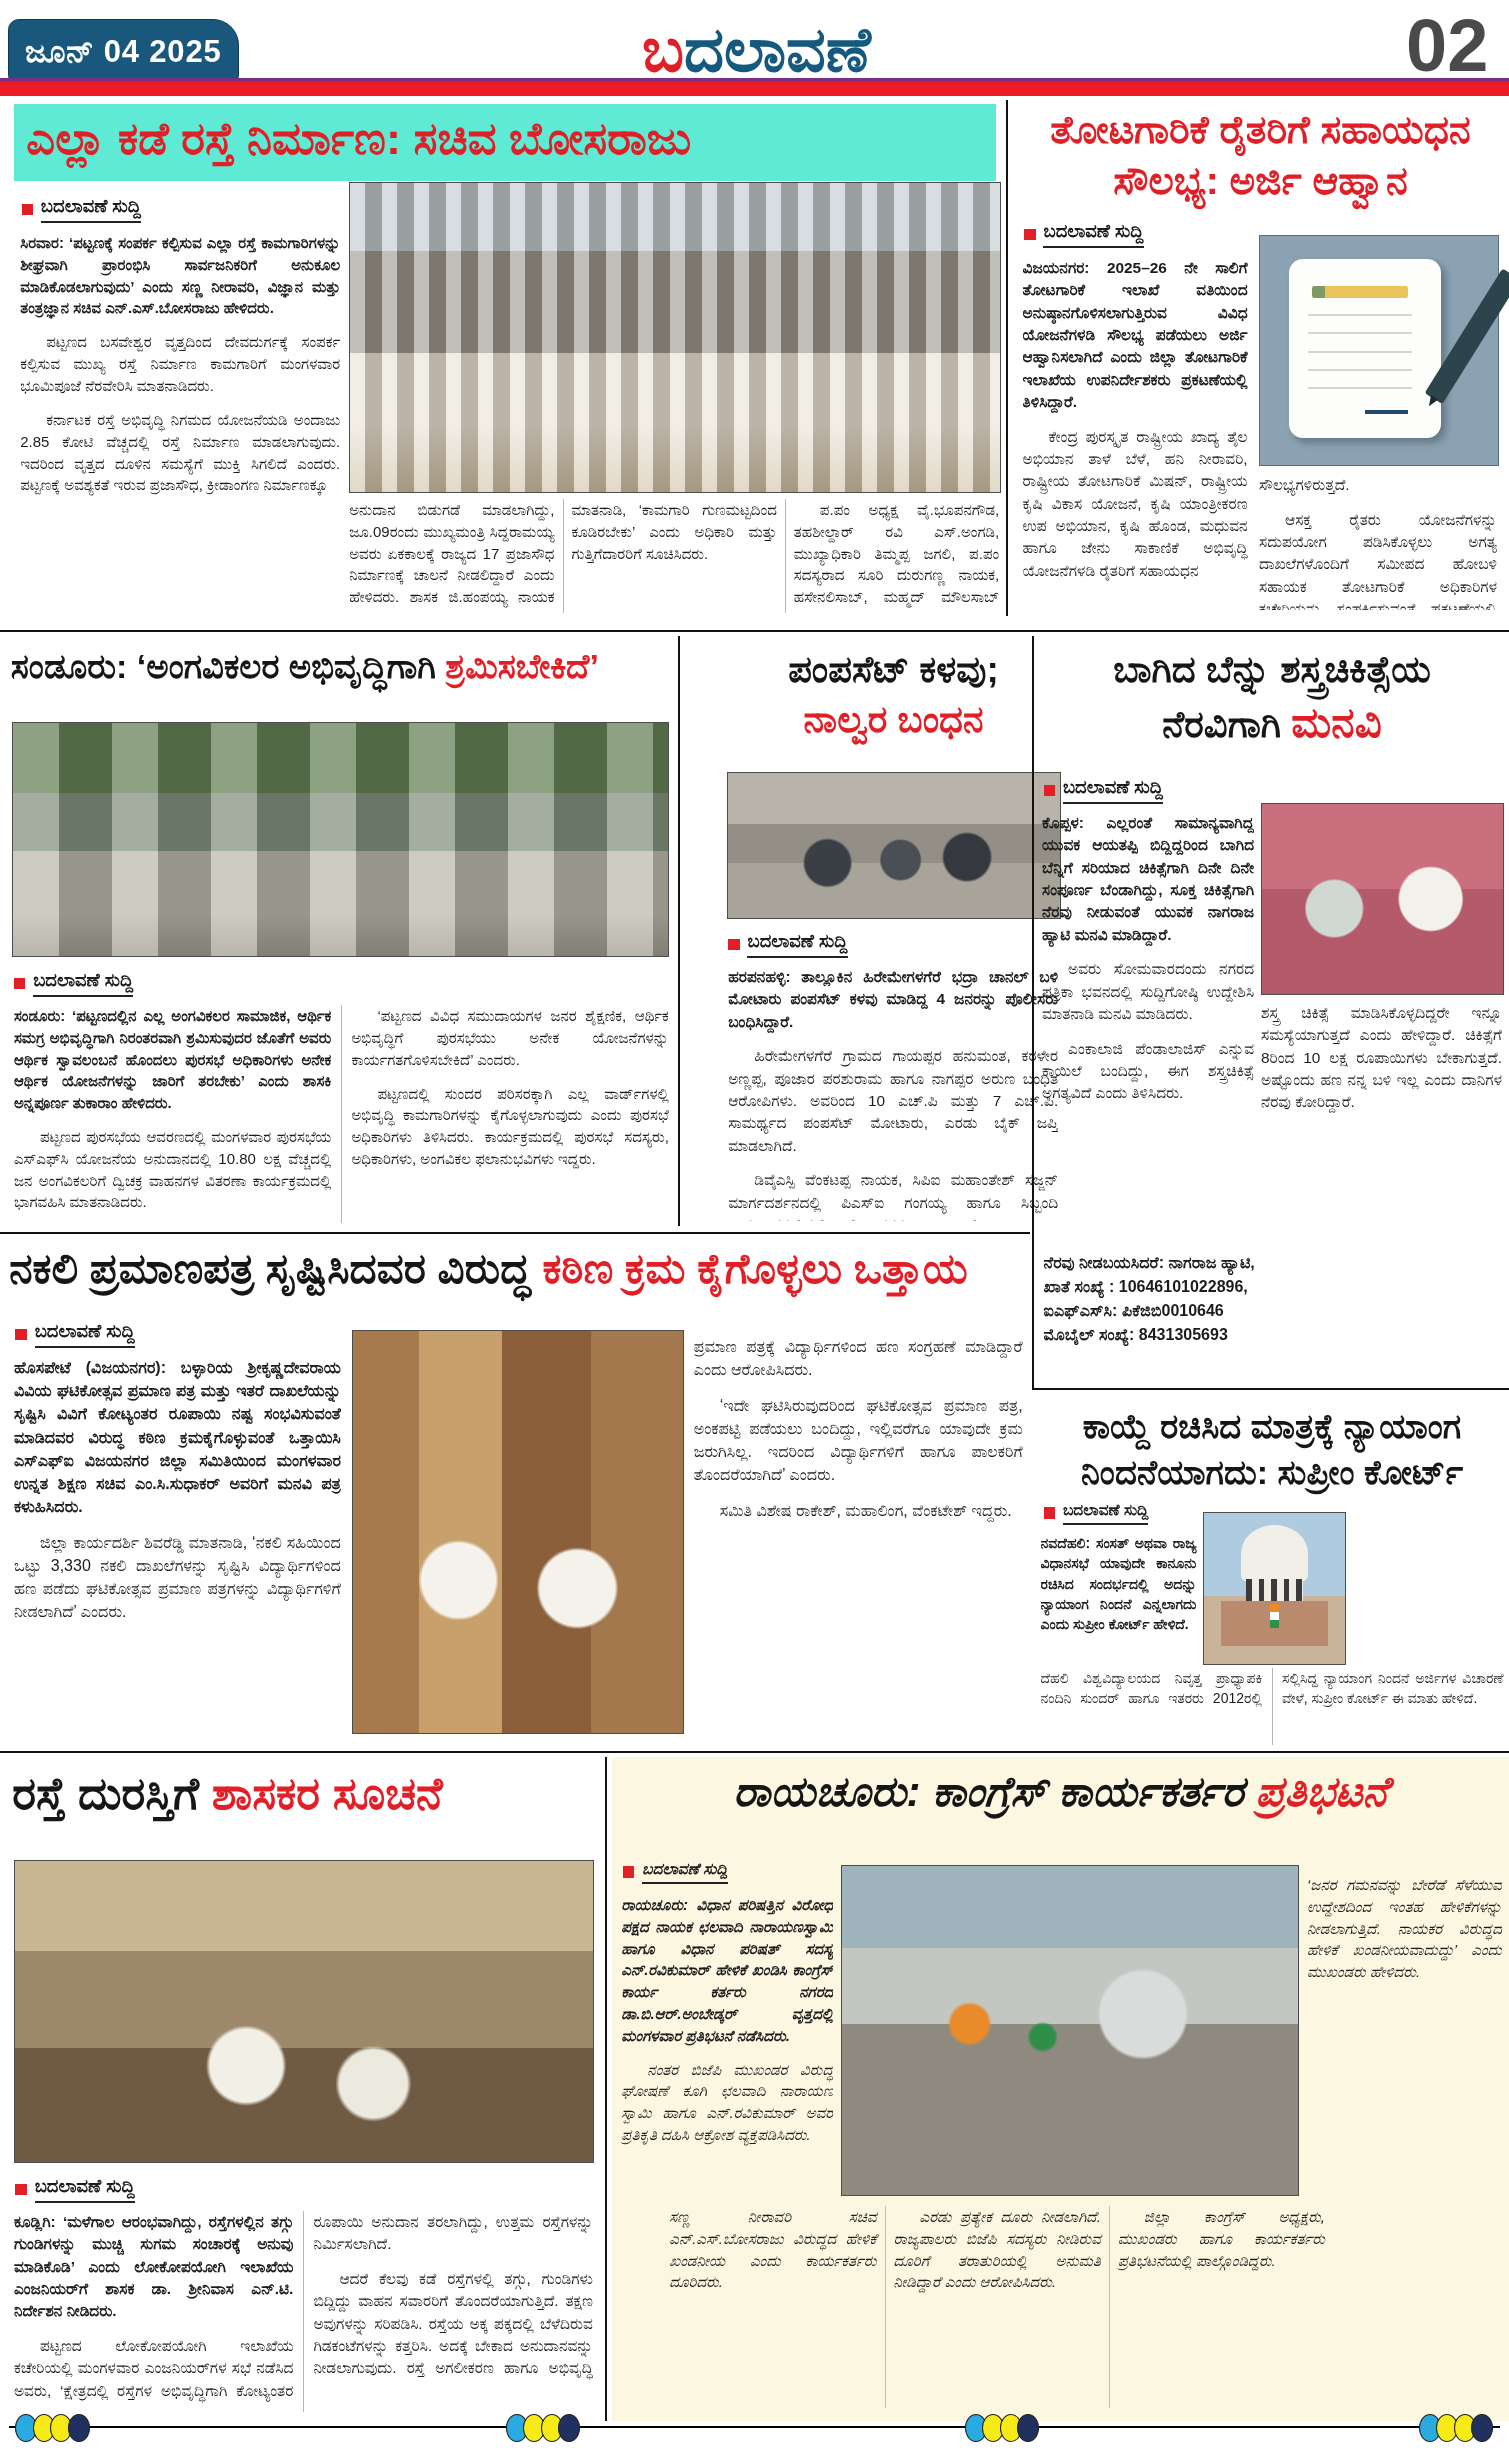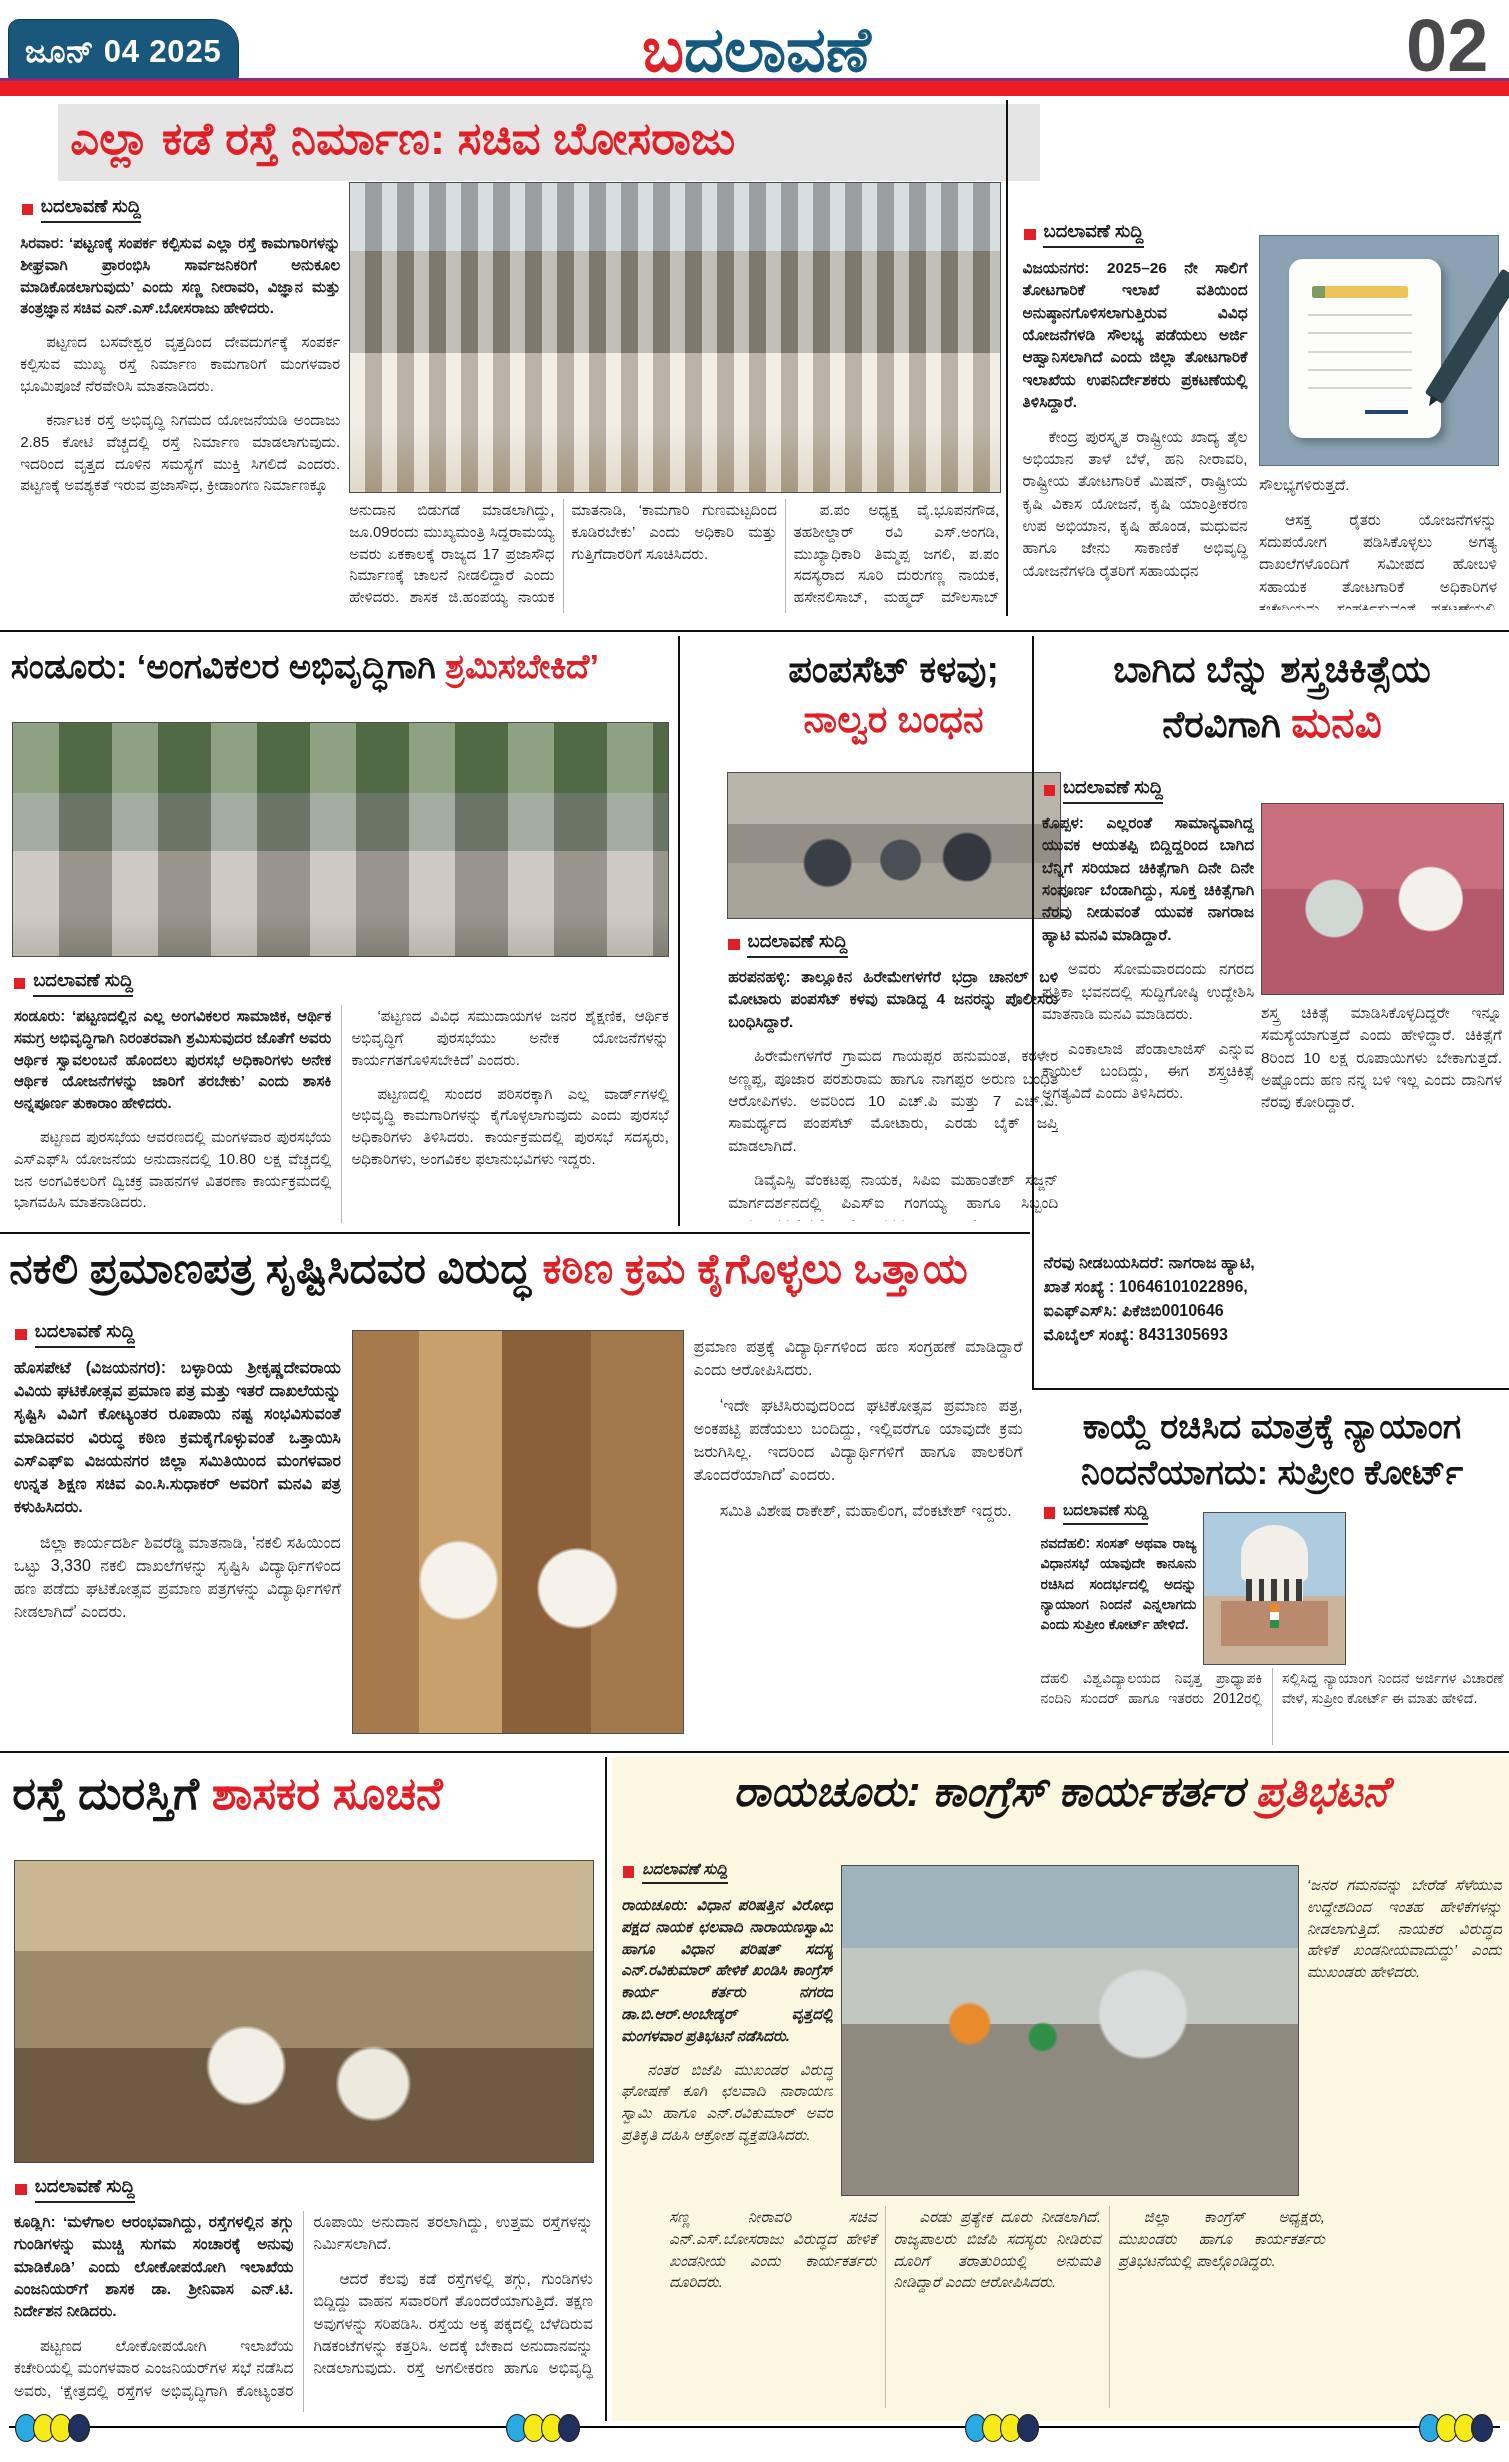--- a/index.html
+++ b/index.html
@@ -23,21 +23,21 @@
   .byline .lbl{border-bottom:2.3px solid #222;padding-bottom:3.9px;}
   .body-text{font-size:15px;line-height:1.45;text-align:justify;overflow:hidden;}
   .body-text p{margin:0 0 12.4px 0;}
   .body-text p + p{text-indent:26px;}
   .dl{font-weight:bold;}
   .photo{border:0.8px solid #4c4c4c;overflow:hidden;}
   
   .hl{font-weight:800;color:#161616;}
   .red{color:#e01f26;}
   .center{text-align:center;}
-  .h1band{background:#e5e5e5;margin-left:44px;}
+  .h1band{background:#5eead4;}
   
   .ph-crowd{background:
       repeating-linear-gradient(90deg, rgba(255,255,255,.45) 0 15.4px, rgba(88,78,66,.30) 15.4px 32px),
       linear-gradient(180deg,#b7c2c8 0 22%, #8d8a80 22% 55%, #e6e0d2 55% 78%, #c9b99c 100%);}
   .ph-scooter{background:
       repeating-linear-gradient(90deg, rgba(255,255,255,.30) 0 46px, rgba(40,45,40,.22) 46px 99px),
       linear-gradient(180deg,#5d7a4e 0 30%, #7d8b77 30% 55%, #b8b4a8 55% 82%, #9b958a 100%);}
   .ph-pump{background:
       radial-gradient(circle at 30% 62%, #3a3f45 0 9%, rgba(0,0,0,0) 10%),
       radial-gradient(circle at 52% 60%, #4a4f55 0 10%, rgba(0,0,0,0) 11%),
@@ -120,20 +120,24 @@
     <div class="abs photo ph-crowd" style="left:343px;top:83px;width:650px;height:309px;"></div>
     <div class="abs body-text cols3" style="left:343px;top:400px;width:650px;height:114px;">
       <p>ಅನುದಾನ ಬಿಡುಗಡೆ ಮಾಡಲಾಗಿದ್ದು, ಜೂ.09ರಂದು ಮುಖ್ಯಮಂತ್ರಿ ಸಿದ್ದರಾಮಯ್ಯ ಅವರು ಏಕಕಾಲಕ್ಕೆ ರಾಜ್ಯದ 17 ಪ್ರಜಾಸೌಧ ನಿರ್ಮಾಣಕ್ಕೆ ಚಾಲನೆ ನೀಡಲಿದ್ದಾರೆ ಎಂದು ಹೇಳಿದರು. ಶಾಸಕ ಜಿ.ಹಂಪಯ್ಯ ನಾಯಕ ಮಾತನಾಡಿ, ‘ಕಾಮಗಾರಿ ಗುಣಮಟ್ಟದಿಂದ ಕೂಡಿರಬೇಕು’ ಎಂದು ಅಧಿಕಾರಿ ಮತ್ತು ಗುತ್ತಿಗೆದಾರರಿಗೆ ಸೂಚಿಸಿದರು.</p>
       <p>ಪ.ಪಂ ಅಧ್ಯಕ್ಷ ವೈ.ಭೂಪನಗೌಡ, ತಹಶೀಲ್ದಾರ್ ರವಿ ಎಸ್.ಅಂಗಡಿ, ಮುಖ್ಯಾಧಿಕಾರಿ ತಿಮ್ಮಪ್ಪ ಜಗಲಿ, ಪ.ಪಂ ಸದಸ್ಯರಾದ ಸೂರಿ ದುರುಗಣ್ಣ ನಾಯಕ, ಹಸೇನಲಿಸಾಬ್, ಮಹ್ಮದ್ ಮೌಲಸಾಬ್ ವರ್ಚಸ್, ಹಾಜಿ ಚೌದ್ರಿ, ಎಚ್.ಮಾರ್ಕಪ್ಪ, ಗುತ್ತಿಗೆದಾರ ಗೋವಿಂದ, ಪಾಂಡು</p>
 
     </div>
   </div>
   <div class="abs vline" style="left:1006px;top:100px;height:516px;"></div>
 
   <div class="abs" style="left:1018px;top:99px;width:485px;height:519px;">
+    <div class="hl red center" style="font-size:39px;line-height:1.3;padding-top:6.2px;">
+      <div>ತೋಟಗಾರಿಕೆ ರೈತರಿಗೆ ಸಹಾಯಧನ</div>
+      <div>ಸೌಲಭ್ಯ: ಅರ್ಜಿ ಆಹ್ವಾನ</div>
+    </div>
     <div class="abs byline" style="left:6.2px;top:122px;">
       <span class="sq"></span>
       <span class="lbl">ಬದಲಾವಣೆ ಸುದ್ದಿ</span>
     </div>
     <div class="abs body-text" style="left:4.6px;top:158px;width:225px;height:354px;font-size:15.4px;">
       <p class="dl">ವಿಜಯನಗರ: 2025–26 ನೇ ಸಾಲಿಗೆ ತೋಟಗಾರಿಕೆ ಇಲಾಖೆ ವತಿಯಿಂದ ಅನುಷ್ಠಾನಗೊಳಿಸಲಾಗುತ್ತಿರುವ ವಿವಿಧ ಯೋಜನೆಗಳಡಿ ಸೌಲಭ್ಯ ಪಡೆಯಲು ಅರ್ಜಿ ಆಹ್ವಾನಿಸಲಾಗಿದೆ ಎಂದು ಜಿಲ್ಲಾ ತೋಟಗಾರಿಕೆ ಇಲಾಖೆಯ ಉಪನಿರ್ದೇಶಕರು ಪ್ರಕಟಣೆಯಲ್ಲಿ ತಿಳಿಸಿದ್ದಾರೆ.</p>
       <p>ಕೇಂದ್ರ ಪುರಸ್ಕೃತ ರಾಷ್ಟ್ರೀಯ ಖಾದ್ಯ ತೈಲ ಅಭಿಯಾನ ತಾಳೆ ಬೆಳೆ, ಹನಿ ನೀರಾವರಿ, ರಾಷ್ಟ್ರೀಯ ತೋಟಗಾರಿಕೆ ಮಿಷನ್, ರಾಷ್ಟ್ರೀಯ ಕೃಷಿ ವಿಕಾಸ ಯೋಜನೆ, ಕೃಷಿ ಯಾಂತ್ರೀಕರಣ ಉಪ ಅಭಿಯಾನ, ಕೃಷಿ ಹೊಂಡ, ಮಧುವನ ಹಾಗೂ ಜೇನು ಸಾಕಾಣಿಕೆ ಅಭಿವೃದ್ಧಿ ಯೋಜನೆಗಳಡಿ ರೈತರಿಗೆ ಸಹಾಯಧನ</p>
     </div>
     <div class="abs illus" style="left:241px;top:136px;width:238px;height:229px;">
       <div class="sp"></div>

